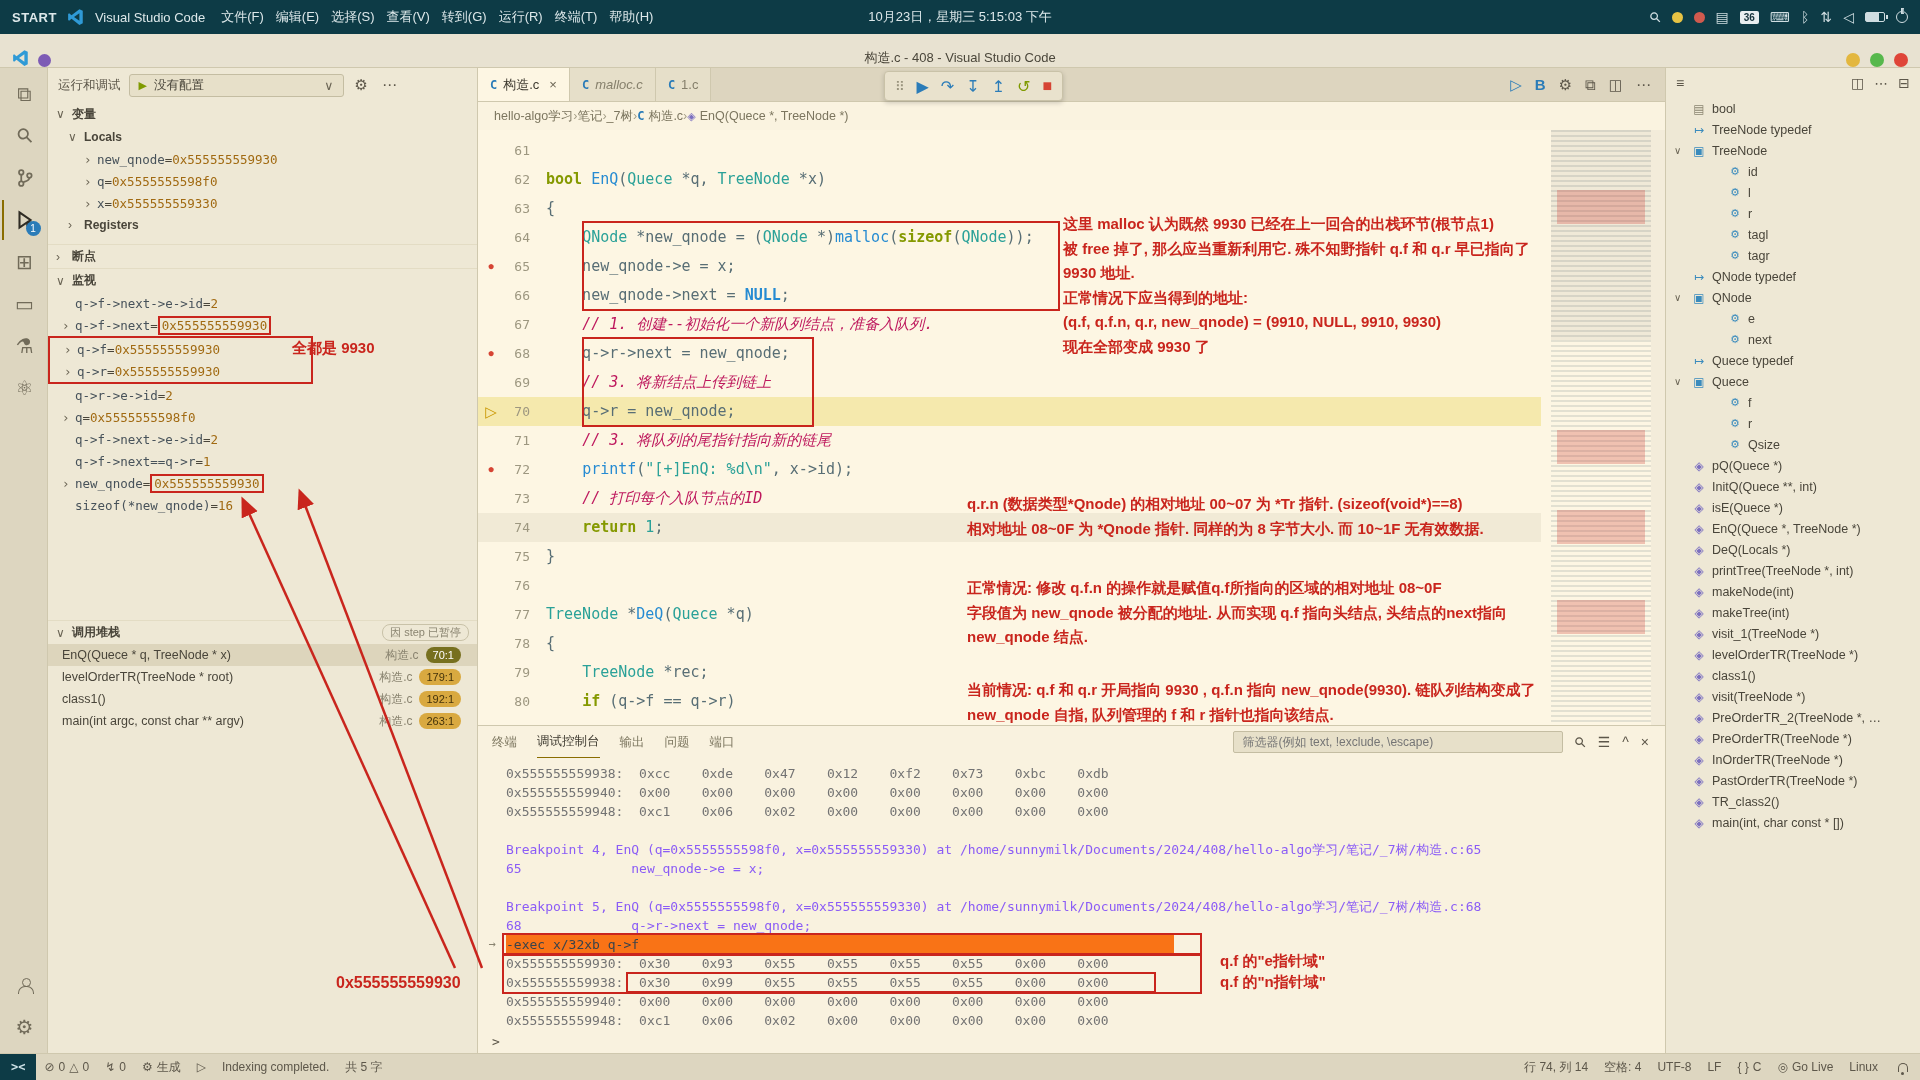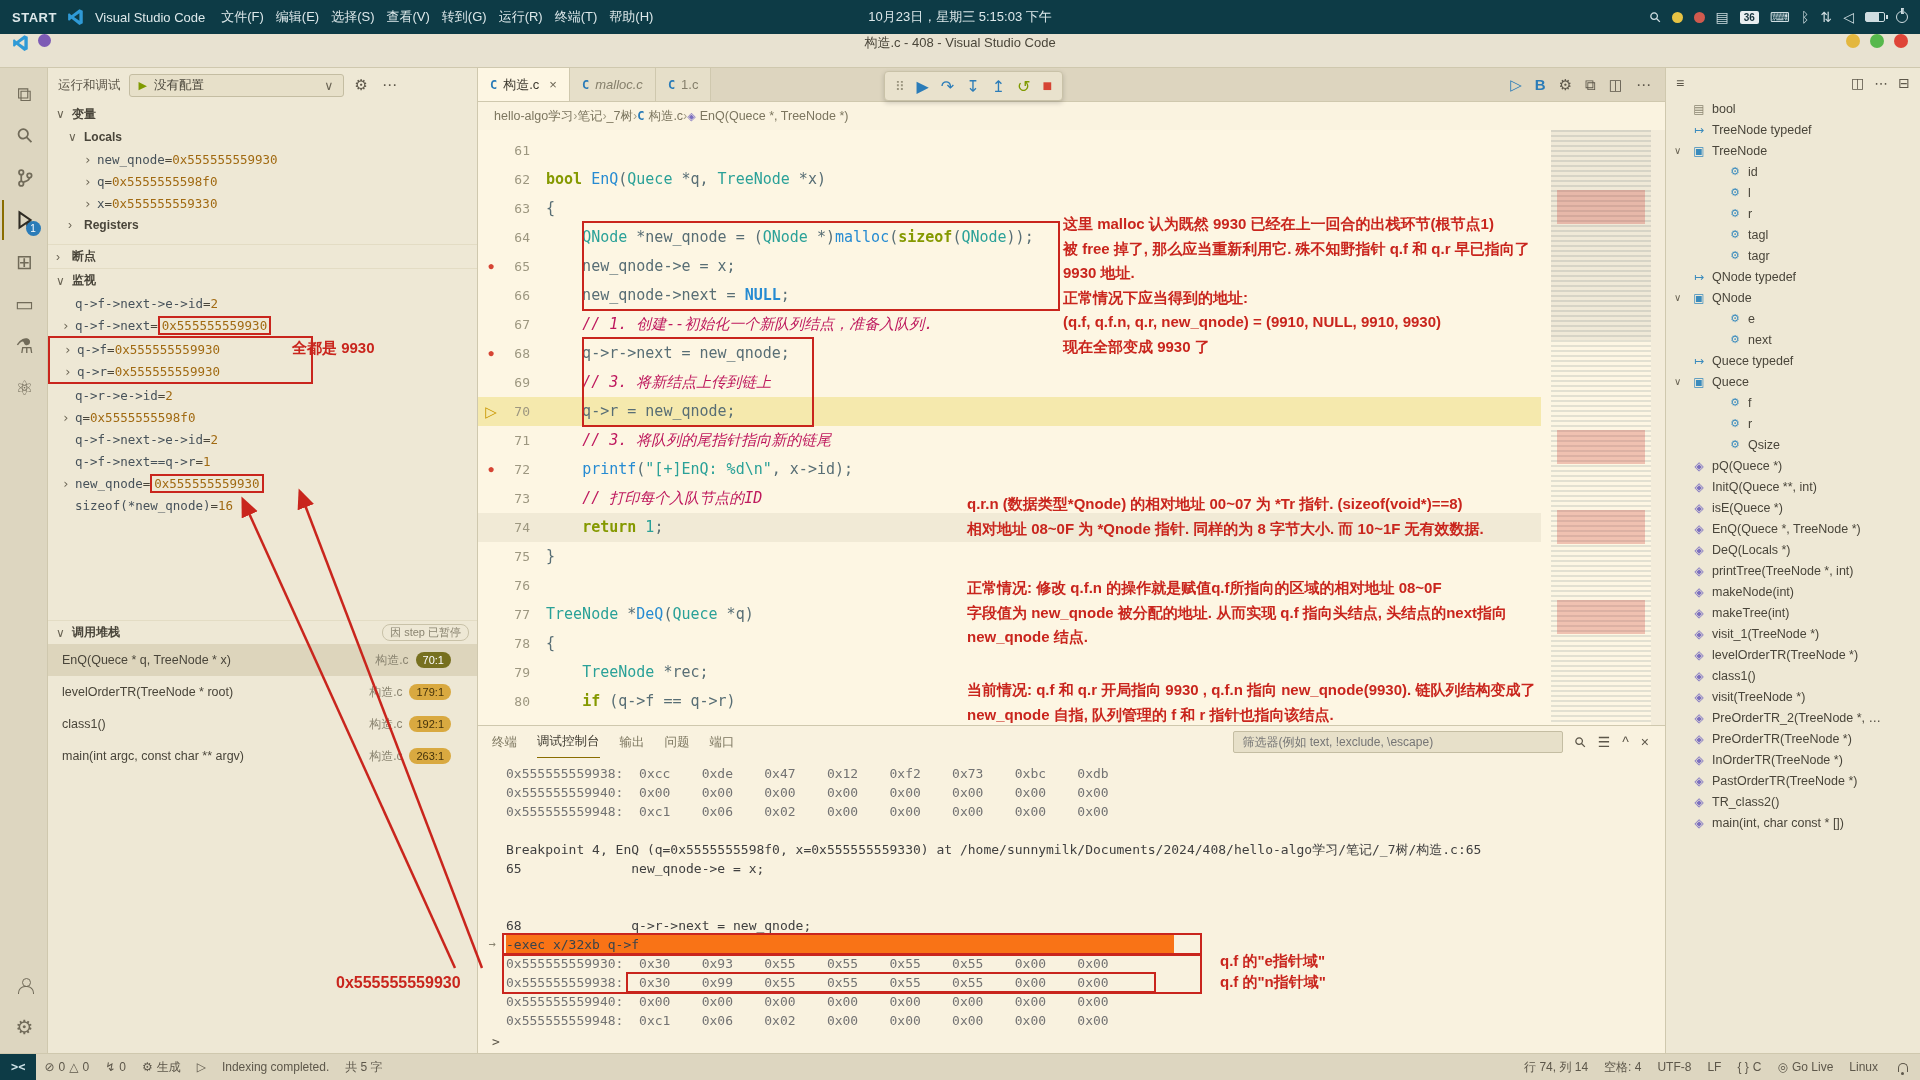--- a/index.html
+++ b/index.html
@@ -18,21 +18,21 @@
 .tico.search{display:inline-block;transform:rotate(-45deg)}
 .tdot{width:11px;height:11px;border-radius:50%;display:inline-block}
 .tdot.y{background:#e7c344}.tdot.r{background:#d05a4e}
 .tbox{background:#e8eef0;color:#15323b;font-size:10px;padding:1px 4px;border-radius:2px;font-weight:bold}
 .tbat{width:20px;height:10px;border:1.5px solid #cfdde1;border-radius:2px;position:relative;background:linear-gradient(90deg,#cfdde1 0 70%,transparent 70%)}
 .tbat:after{content:"";position:absolute;right:-4px;top:2px;width:2.5px;height:4px;background:#cfdde1}
 .tpow{width:12px;height:12px;border:1.5px solid #cfdde1;border-radius:50%;position:relative}
 .tpow:after{content:"";position:absolute;left:4px;top:-4px;width:1.5px;height:6px;background:#0d3b46;box-shadow:0.1px 0 0 .8px #cfdde1 inset;border-left:1.5px solid #cfdde1}
 
 
-.titlebar{height:34px;background:#e8e2d1;border-bottom:1px solid #cfc8ae;display:flex;align-items:flex-start;padding:0 12px;position:relative}
+.titlebar{height:34px;background:#e8e2d1;border-bottom:1px solid #cfc8ae;display:flex;align-items:flex-end;padding:0 12px;position:relative}
 .vsc{width:18px;height:18px}
 .pdot{width:13px;height:13px;border-radius:50%;background:#7d5bb5;margin-left:8px}
 .wtitle{position:absolute;left:50%;transform:translateX(-50%);color:#4a463a;font-size:13px}
 .lights{margin-left:auto;display:flex;gap:10px}
 .light{width:14px;height:14px;border-radius:50%}
 .light.min{background:#e3b73f}.light.max{background:#57b84c}.light.close{background:#df4538}
 
 
 .main{display:flex;height:985px}
 
@@ -58,21 +58,21 @@
 .sec-h .right{margin-left:auto;font-weight:normal;font-size:11px;color:#8a8470;border:1px solid #c9c2a8;border-radius:8px;padding:0 7px}
 .chv{width:13px;display:inline-block;color:#6a6454;font-weight:normal}
 .subsec{display:flex;align-items:center;height:22px;padding-left:20px;font-weight:bold;font-size:12px;gap:3px}
 .vrow{display:flex;height:22px;align-items:center;padding-left:36px;font-family:"DejaVu Sans Mono","Liberation Mono",monospace;font-size:12.5px;white-space:nowrap}
 .wrow{padding-left:14px}
 .vname{color:#47525a}
 .vval{color:#a16a12}
 .boxedval{border:2px solid var(--red);padding:0 2px}
 .wgroup{border:2px solid var(--red);width:265px}
 .watch-anno{position:absolute;left:244px;top:271px;color:var(--red);font-weight:bold;font-size:15px}
-.frame{display:flex;align-items:center;height:32px;padding:0 26px 0 14px;font-size:12.5px;gap:6px}
+.frame{display:flex;align-items:center;height:22px;padding:0 16px 0 14px;font-size:12.5px;gap:6px}
 .frame.sel{background:#ddd5bc}
 .fname{white-space:nowrap;overflow:hidden}
 .fright{margin-left:auto;display:flex;align-items:center;gap:7px}
 .ffile{color:#8a8470;font-size:12px}
 .fpos{background:#d9a940;color:#45330a;border-radius:8px;padding:0 7px;font-size:11px;line-height:16px}
 .frame.sel .fpos{background:#77701f;color:#fff}
 
 
 .editorcol{width:1187px;display:flex;flex-direction:column;position:relative;background:#fdf6e3}
 .tabsrow{height:34px;background:#ddd5bf;display:flex;align-items:stretch;border-bottom:1px solid #cfc8ae}
@@ -126,21 +126,21 @@
 .ptab{height:100%;display:flex;align-items:center}
 .ptab.active{color:#3c382e;border-bottom:1px solid #8a6d00}
 .pfilter{margin-left:auto;display:flex;align-items:center;gap:12px}
 .pfinput{width:330px;height:22px;background:#e7e0c9;border:1px solid #c4bda2;border-radius:2px;font-size:12px;color:#7c765f;padding:0 8px;font-family:inherit}
 .picon{color:#5d574a;font-size:14px}
 .prows{position:absolute;top:38px;left:0;right:14px}
 .prow{display:flex;height:19px}
 .pgut{width:28px;text-align:center;color:#8a8470;font:12px/19px "DejaVu Sans Mono",monospace;flex:none}
 .ptxt{white-space:pre;font:13px/19px "DejaVu Sans Mono","Liberation Mono",monospace}
 .c-mem .ptxt{color:#737373}
-.c-bp .ptxt,.c-src .ptxt{color:#404040}
+.c-bp .ptxt,.c-src .ptxt{color:#8b5cf6}
 .c-exec .ptxt{color:#39434b;background:#f97316;display:inline-block;min-width:668px}
 .pbox{position:absolute;border:2px solid var(--red);z-index:7}
 .panno{position:absolute;color:var(--red);font-weight:bold;font-size:15px;z-index:8;white-space:nowrap}
 .pprompt{position:absolute;left:14px;bottom:4px;font:13px "DejaVu Sans Mono",monospace;color:#5d574a}
 
 
 .outline{width:255px;background:#eee8d5;border-left:1px solid #cfc8ae;overflow:hidden}
 .ohead{height:30px;display:flex;align-items:center;gap:10px;padding:0 10px;color:#5d574a;font-size:14px}
 .ohead .grow{flex:1}
 .orow{display:flex;align-items:center;height:21px;padding-left:8px;font-size:12.5px;gap:5px;white-space:nowrap;color:#49453a}
@@ -629,20 +629,21 @@
           <div class="prow c-src">
             <span class="pgut"></span>
             <span class="ptxt">65              new_qnode-&gt;e = x;</span>
           </div>
           <div class="prow c-blank">
             <span class="pgut"></span>
             <span class="ptxt"></span>
           </div>
           <div class="prow c-bp">
             <span class="pgut"></span>
+            <span class="ptxt">Breakpoint 5, EnQ (q=0x5555555598f0, x=0x555555559330) at /home/sunnymilk/Documents/2024/408/hello-algo学习/笔记/_7树/构造.c:68</span>
           </div>
           <div class="prow c-src">
             <span class="pgut"></span>
             <span class="ptxt">68              q-&gt;r-&gt;next = new_qnode;</span>
           </div>
           <div class="prow c-exec">
             <span class="pgut">→</span>
             <span class="ptxt">-exec x/32xb q-&gt;f</span>
           </div>
           <div class="prow c-mem">

